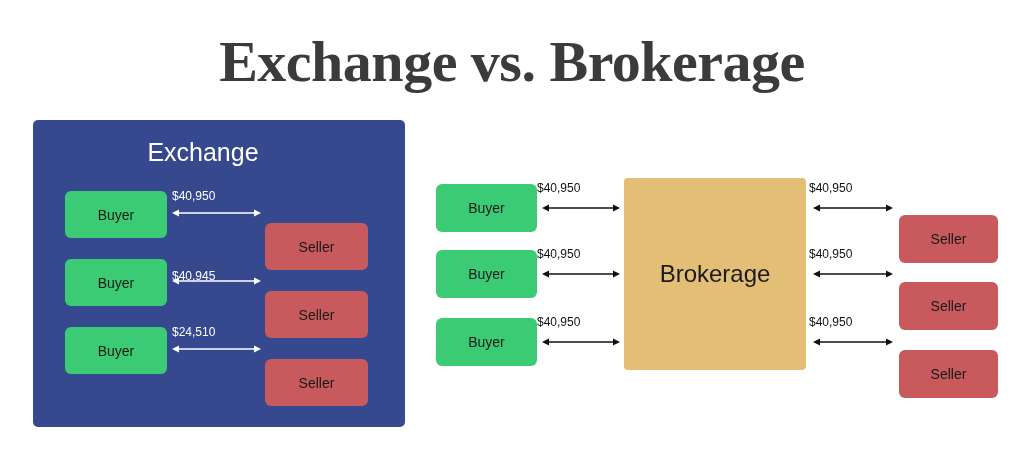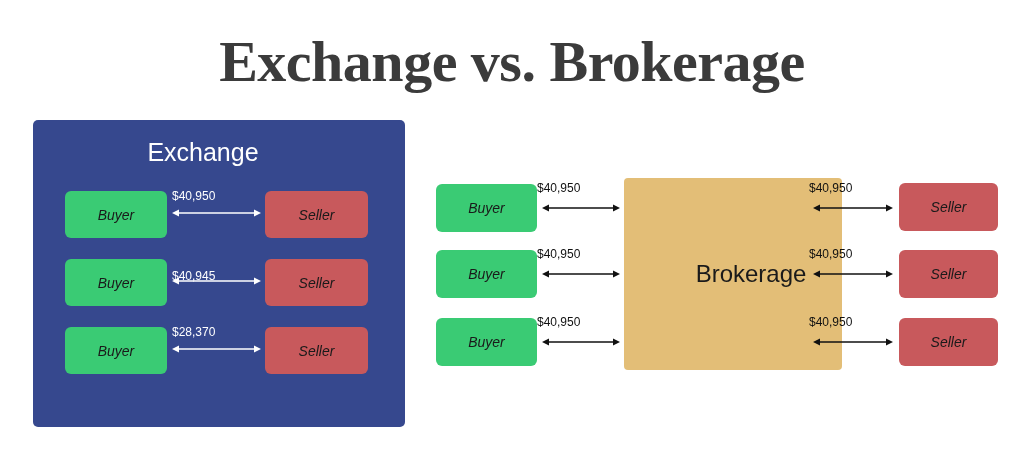--- a/index.html
+++ b/index.html
@@ -57,39 +57,37 @@
   .node {
     position: absolute;
     border-radius: 6px;
     display: flex;
     align-items: center;
     justify-content: center;
     color: #1a1a1a;
     font-size: 14px;
     line-height: 16px;
     box-sizing: border-box;
-    font-style: italic;
   }
   .node.buyer { background: #3ACB74; }
-  .node.seller { background: #C8595C; }
+  .node.seller { background: #C8595C; margin-top: 32px; }
 
   .brokerage-box {
     position: absolute;
     left: 624px;
     top: 178px;
     width: 182px;
     height: 192px;
     background: #E3BE77;
     border-radius: 4px;
     display: flex;
     align-items: center;
     justify-content: center;
     font-size: 24px;
     color: #1a1a1a;
-    padding-left: 36px;
   }
 
   
   .arrow {
     position: absolute;
     height: 16px;
   }
   .arrow svg { display: block; }
 
   .arrow-label {
@@ -146,21 +144,21 @@
   <div class="node buyer" style="left:65px; top:327px; width:102px; height:47px;">
     <span>Buyer</span>
   </div>
   <div class="arrow" style="left:172px; top:343px; width:89px;">
     <svg width="89" height="12" viewBox="0 0 89 12">
       <line x1="5" y1="6" x2="84" y2="6" stroke="#ffffff" stroke-width="1.6"></line>
       <polygon points="0,6 7,2.6 7,9.4" fill="#ffffff"></polygon>
       <polygon points="89,6 82,2.6 82,9.4" fill="#ffffff"></polygon>
     </svg>
   </div>
-  <div class="arrow-label light" style="left:172px; top:324px; width:89px;">$28,370</div>
+  <div class="arrow-label light" style="left:172px; top:324px; width:89px;">$24,510</div>
   <div class="node seller" style="left:265px; top:327px; width:103px; height:47px;">
     <span>Seller</span>
   </div>
 
   <div class="brokerage-box">
     <span>Brokerage</span>
   </div>
 
   <div class="node buyer" style="left:436px; top:184px; width:101px; height:48px;">
     <span>Buyer</span>

